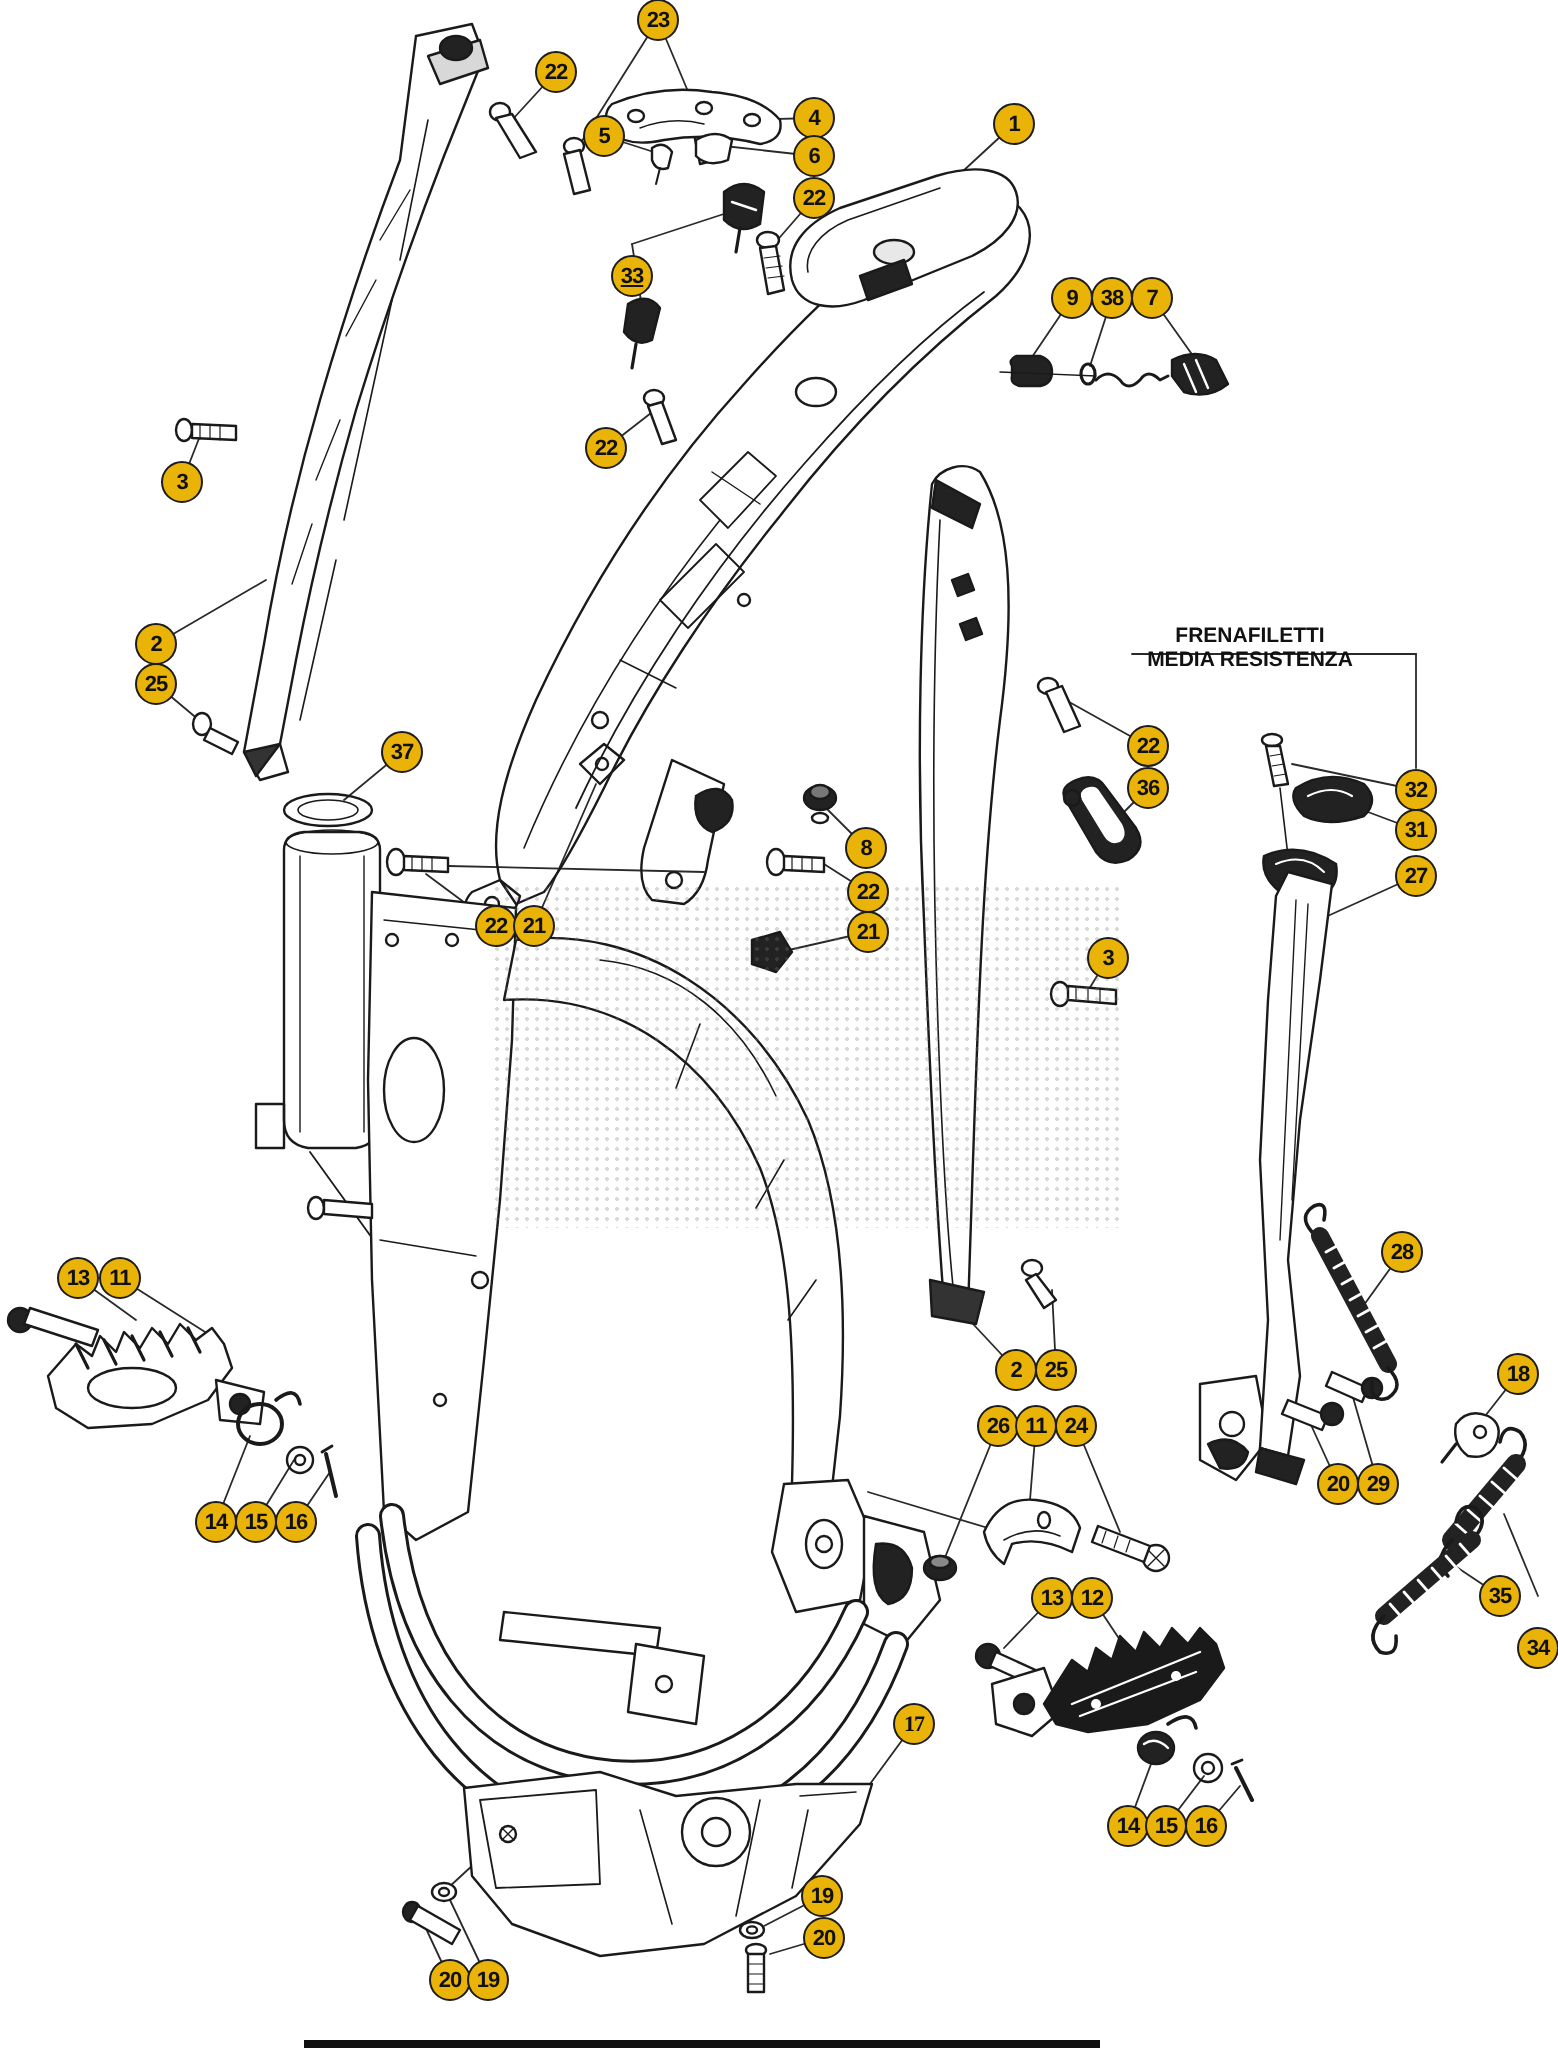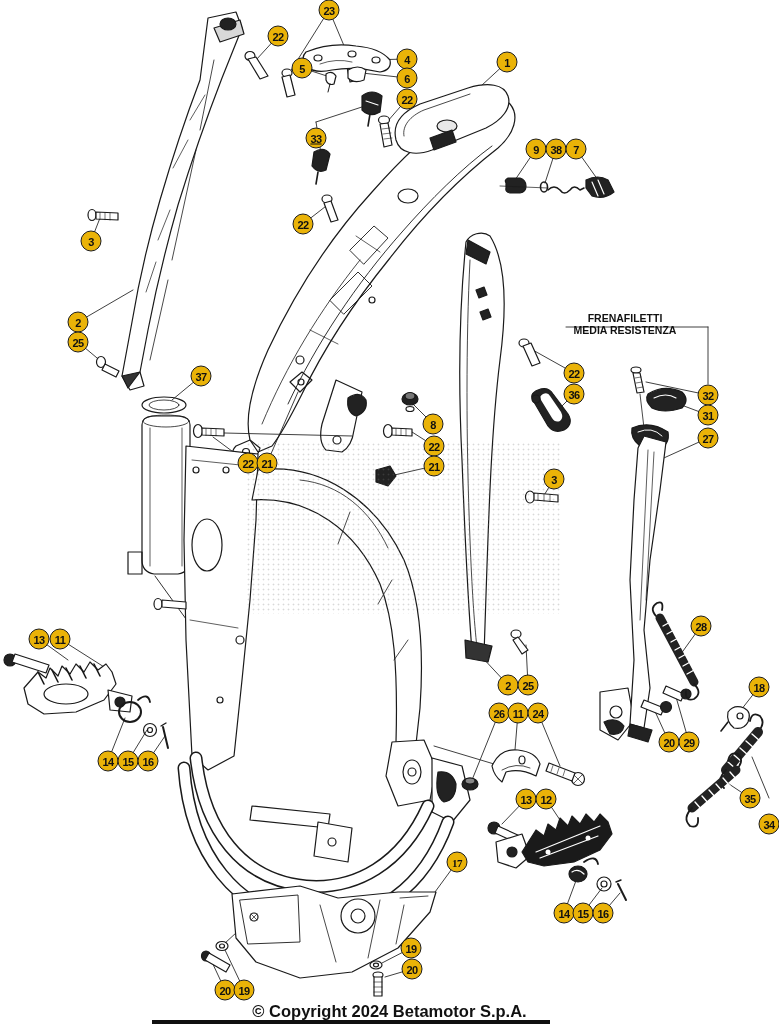--- a/index.html
+++ b/index.html
@@ -424,15 +424,14 @@
       <div class="callout" style="left: 457px; top: 862px; font-family: Liberation Serif, serif;">17</div>
       <div class="callout" style="left: 564px; top: 913px;">14</div>
       <div class="callout" style="left: 583px; top: 913px;">15</div>
       <div class="callout" style="left: 603px; top: 913px;">16</div>
       <div class="callout" style="left: 411px; top: 948px;">19</div>
       <div class="callout" style="left: 412px; top: 969px;">20</div>
       <div class="callout" style="left: 225px; top: 990px;">20</div>
       <div class="callout" style="left: 244px; top: 990px;">19</div>
     </div>
 
-  <div class="copyright">© Copyright 2024 Betamotor S.p.A.</div>
   <div class="bottom-bar"></div>
 </div>
 
 </body></html>

